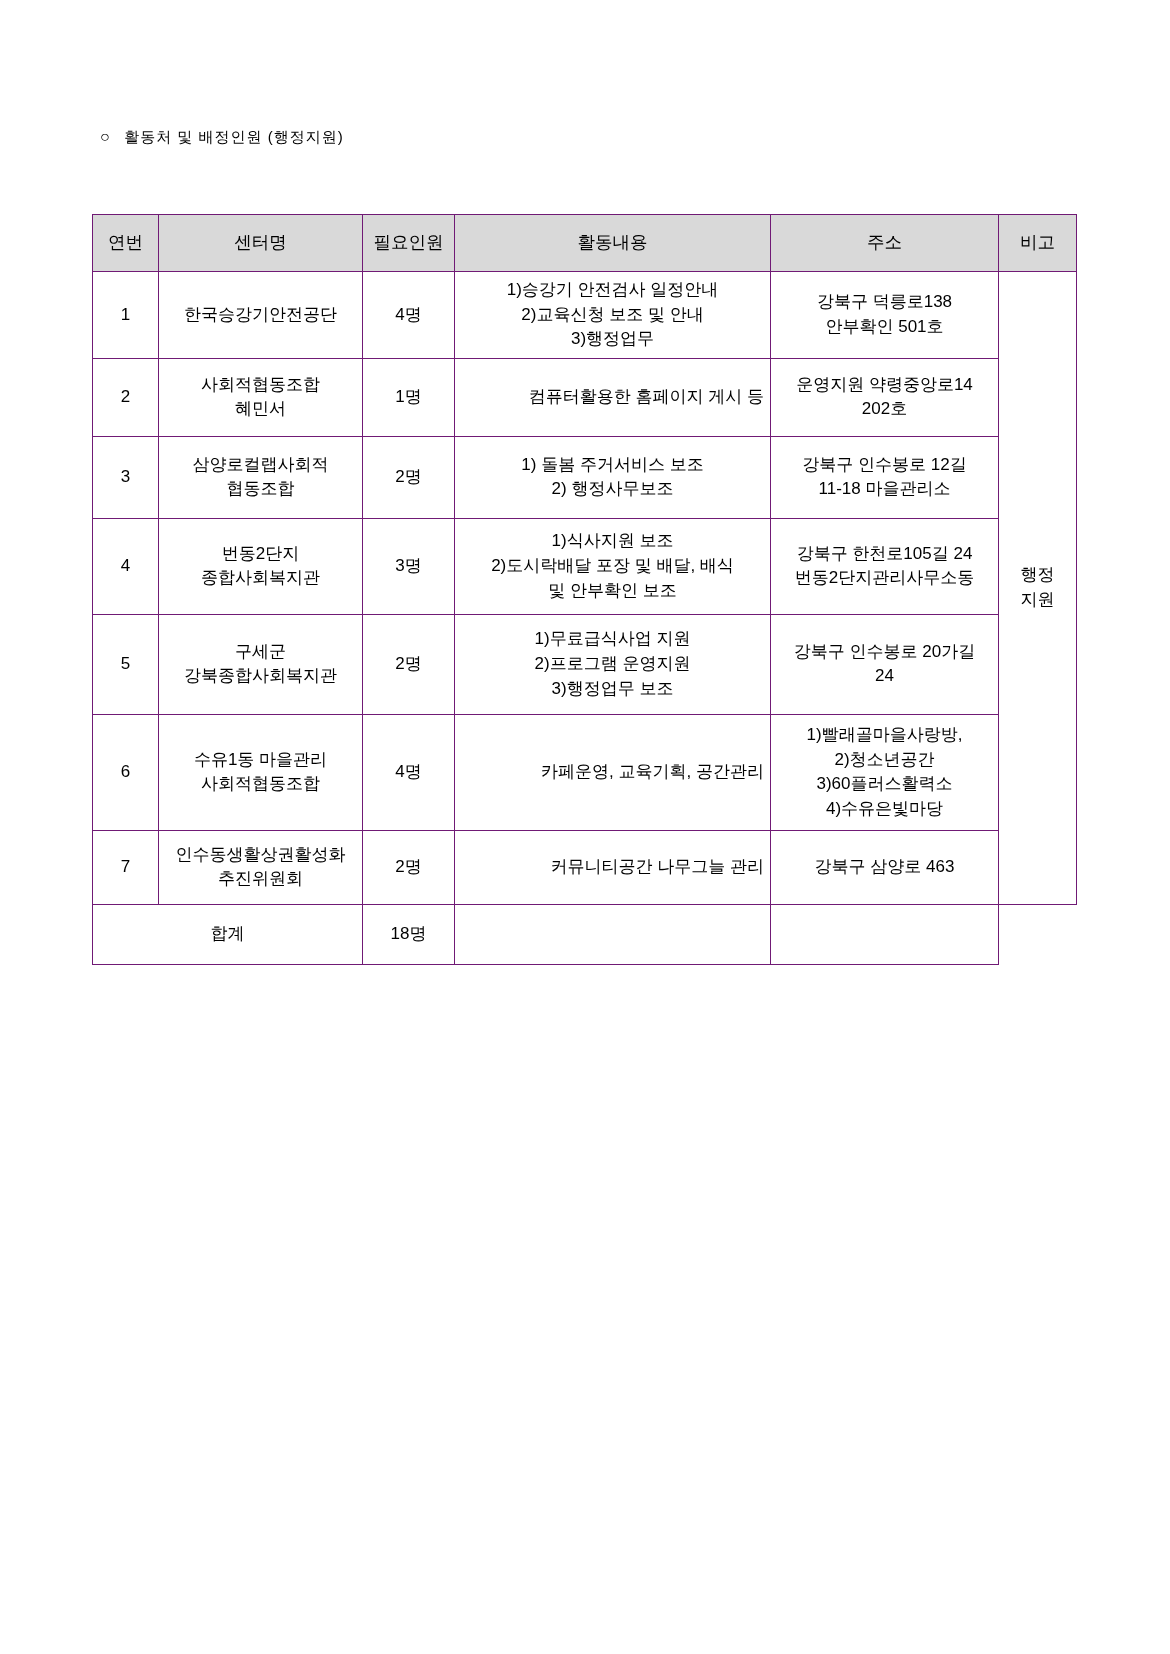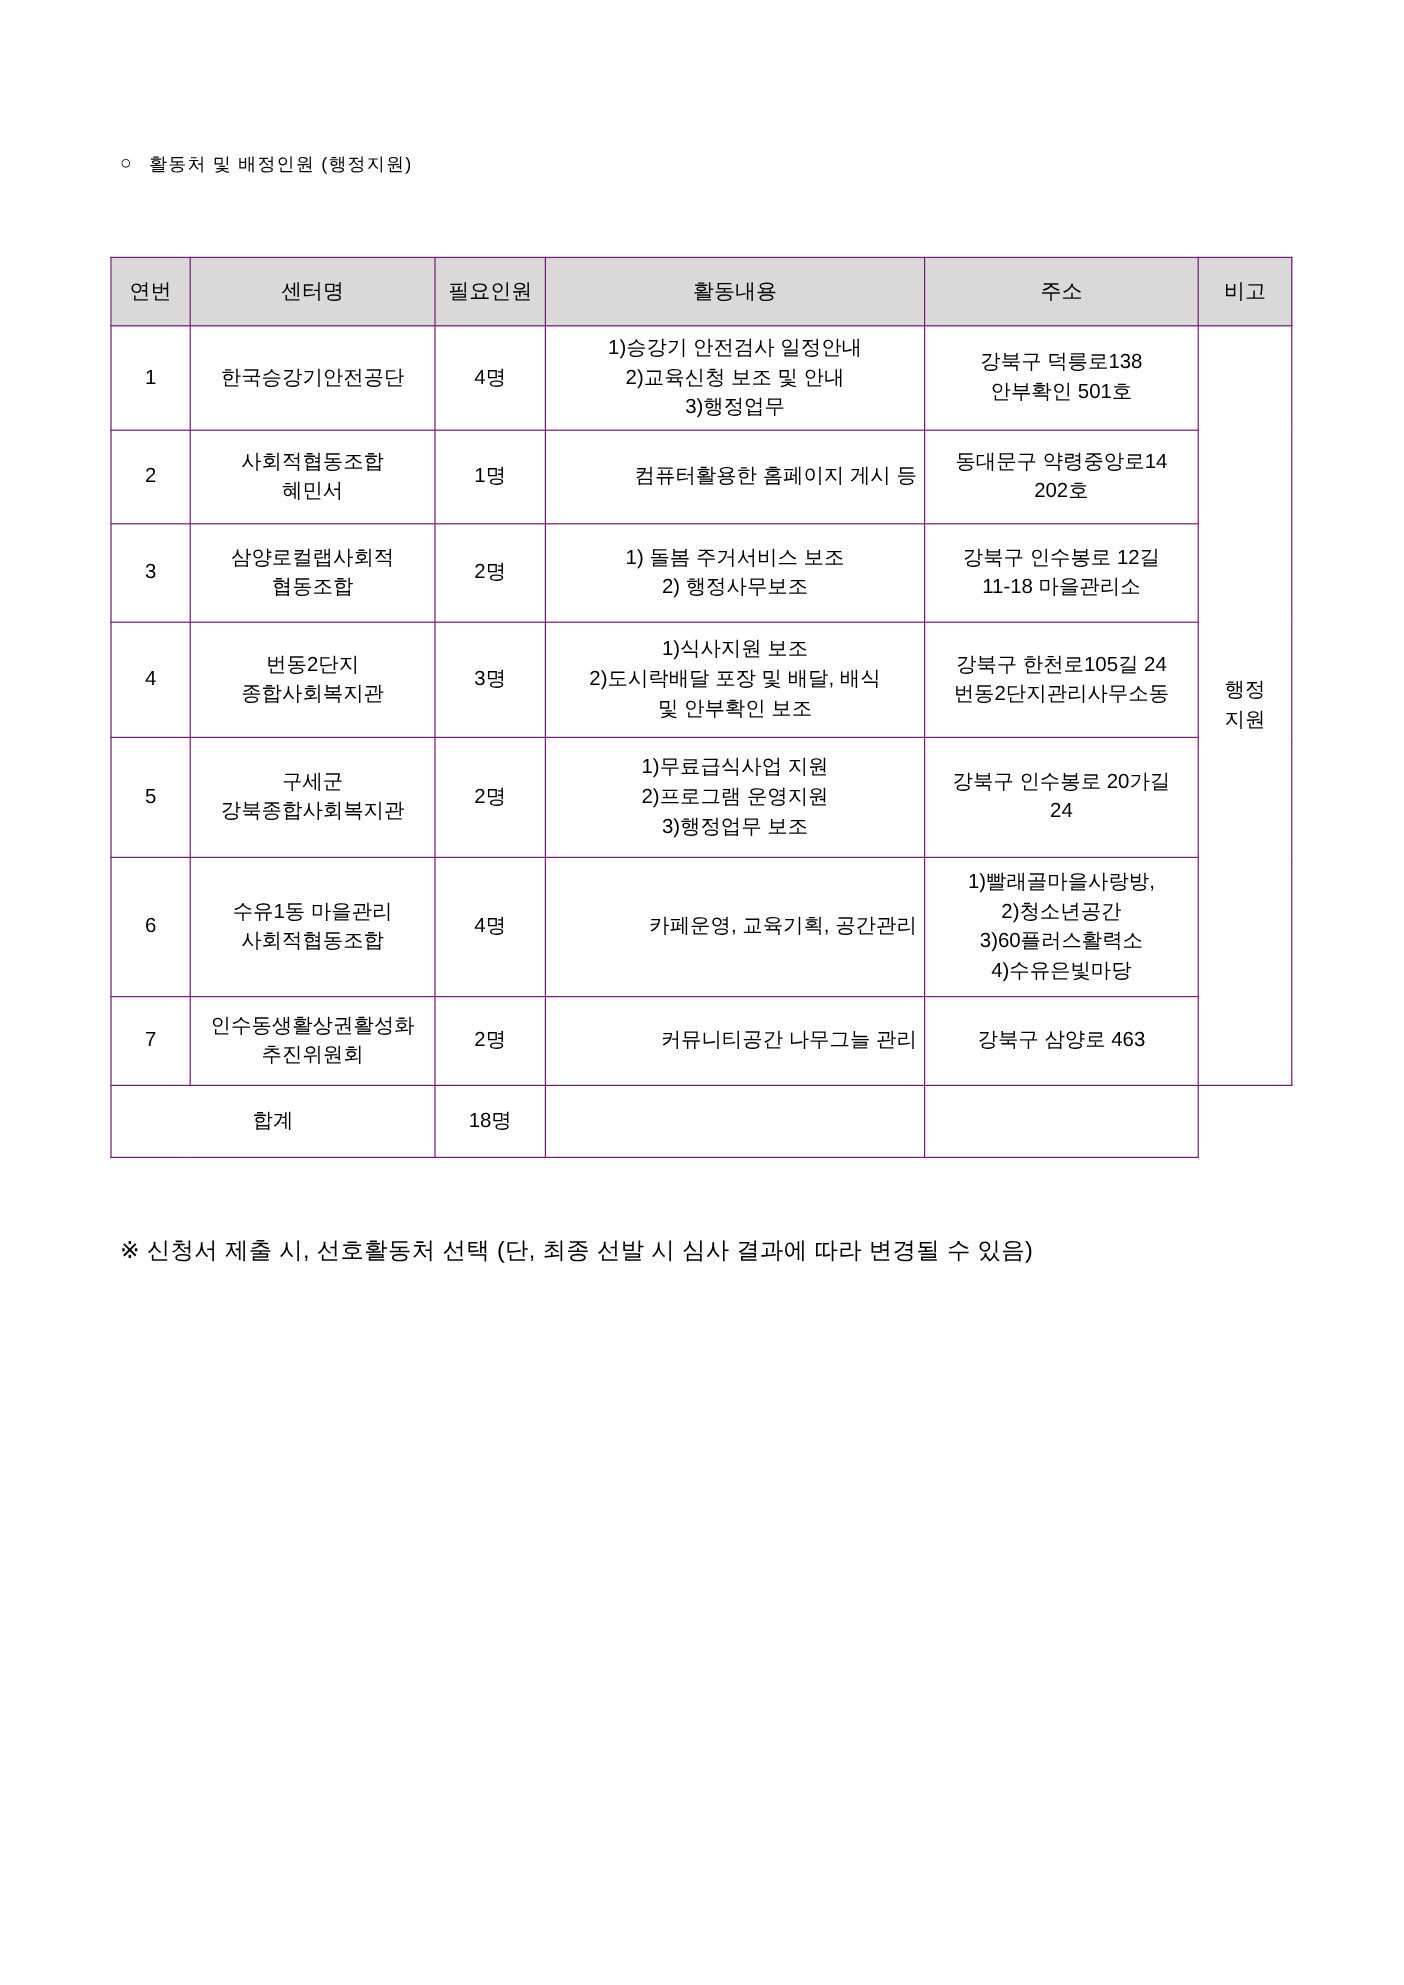--- a/index.html
+++ b/index.html
@@ -152,21 +152,21 @@
           <td class="cell-note multiline" rowspan="7">행정
 지원</td>
         </tr>
 
         <tr style="height:78px;">
           <td class="cell-no">2</td>
           <td class="cell-center multiline">사회적협동조합
 혜민서</td>
           <td class="cell-need">1명</td>
           <td class="cell-act center-align multiline">컴퓨터활용한 홈페이지 게시 등</td>
-          <td class="cell-addr multiline">동대문구 약령중앙로14
+          <td class="cell-addr multiline">운영지원 약령중앙로14
 202호</td>
         </tr>
 
         <tr style="height:82px;">
           <td class="cell-no">3</td>
           <td class="cell-center multiline">삼양로컬랩사회적
 협동조합</td>
           <td class="cell-need">2명</td>
           <td class="cell-act multiline">1)  돌봄 주거서비스 보조
 2)  행정사무보조</td>
@@ -222,15 +222,14 @@
         <tr style="height:60px;">
           <td class="cell-total" colspan="2">합계</td>
           <td class="cell-total">18명</td>
           <td></td>
           <td></td>
         </tr>
       </tbody>
     </table>
   </div>
 
-  <div class="footnote">※ 신청서 제출 시, 선호활동처 선택 (단, 최종 선발 시 심사 결과에 따라 변경될 수 있음)</div>
 
 </div>
 
 </body></html>

